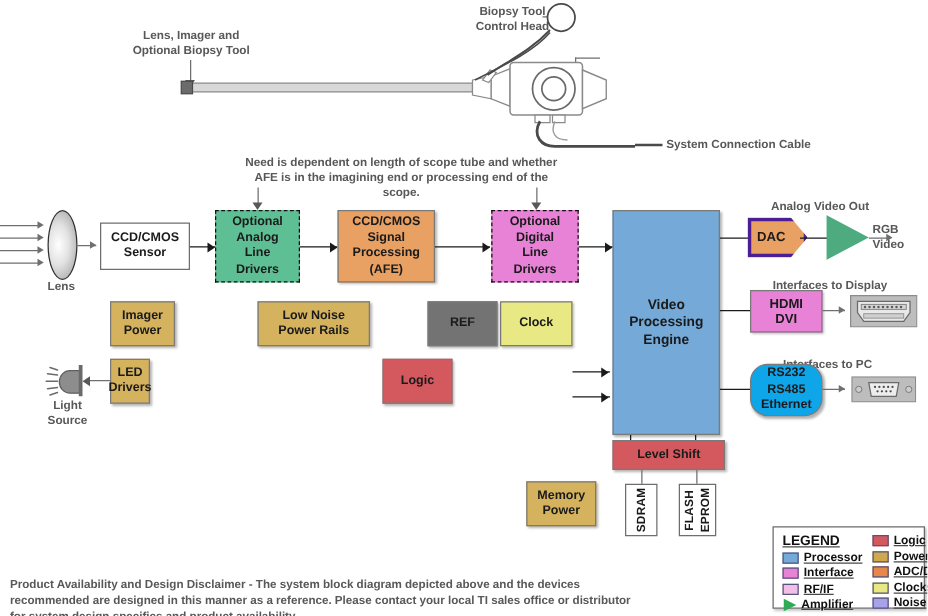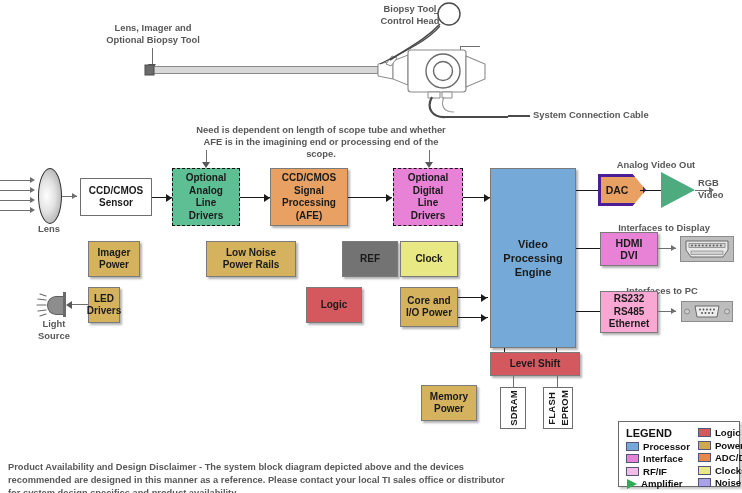--- a/index.html
+++ b/index.html
@@ -168,21 +168,21 @@
   #legend {
     position: absolute;
     box-sizing: border-box;
     border: 1.2px solid #6b6b6b;
     background: #ffffff;
     padding: 5px 6px 4px 7px;
     display: flex;
     gap: 8px;
     box-shadow: 1.5px 1.5px 2px rgba(0,0,0,0.22);
   }
-  .legcol { display: flex; flex-direction: column; gap: 1.5px; }
+  .legcol { display: flex; flex-direction: column; gap: 1.5px; text-decoration: underline; }
   .legrow {
     display: flex;
     align-items: center;
     gap: 4px;
     font-size: 9.6px;
     font-weight: bold;
     color: #111;
     height: 12px;
   }
   .legtitle {
@@ -337,22 +337,20 @@
   <div class="blk" style="left:306px; top:241px; width:56px; height:36px; background:#737373;margin-left:36px;">REF</div>
 
   <div class="blk" style="left:400px; top:241px; width:58px; height:36px; background:#e8e884;">Clock</div>
 
   <div class="blk" style="left:88px; top:287px; width:32px; height:36px; background:#d4b25e; white-space:pre-line;">LED
 Drivers</div>
 
 
   <div class="blk" style="left:306px; top:287px; width:56px; height:36px; background:#d4595e;">Logic</div>
 
-  <div class="blk" style="left:400px; top:287px; width:58px; height:40px; background:#d4b25e; white-space:pre-line;">Core and
-I/O Power</div>
 
   <div class="hline" style="left:458px; top:297px; width:30px;"></div>
   <div class="arrowR" style="left:481px; top:293.5px;"></div>
   <div class="hline" style="left:458px; top:317px; width:30px;"></div>
   <div class="arrowR" style="left:481px; top:313.5px;"></div>
 
   <div class="ledbody" style="left:47px; top:296px; width:16px; height:17px;"></div>
   <div class="ledstem" style="left:63px; top:292px; width:3px; height:25px;"></div>
   <svg class="abs" style="left:34px; top:292px;" width="16" height="26" viewBox="0 0 16 26">
     <g stroke="#6a6a6a" stroke-width="1.2" stroke-linecap="round">
@@ -400,21 +398,21 @@
         <circle cx="30" cy="9.5" r="1"></circle>
       <circle cx="33.6" cy="9.5" r="1"></circle>
         <circle cx="37.2" cy="9.5" r="1"></circle>
       <circle cx="40.8" cy="9.5" r="1"></circle>
     </g>
     <rect x="11" y="15" width="32" height="3.5" fill="#d0d0d0" stroke="#8a8a8a" stroke-width="0.7"></rect>
   </svg>
 
   <div class="lbl" style="left:607px; top:285px; width:110px;">Interfaces to PC</div>
   <div class="hline" style="left:576px; top:311px; width:25px;"></div>
-  <div class="blk" style="left:600px; top:291px; width:58px; height:42px; background:#f9a8d4; white-space:pre-line;">RS232
+  <div class="blk" style="left:600px; top:291px; width:58px; height:42px; background:#0ea5e9; white-space:pre-line;border-radius:14px;">RS232
 RS485
 Ethernet</div>
   <div class="hline thin" style="left:658px; top:311px; width:18px;"></div>
   <div class="arrowR thin2" style="left:671px; top:308px;"></div>
 
   <svg class="connbox" style="left:681px; top:301px;" width="52" height="21" viewBox="0 0 52 21">
     <rect x="0.5" y="0.5" width="51" height="20" fill="#bdbdbd" stroke="#8c8c8c" stroke-width="1"></rect>
     <circle cx="6" cy="10.5" r="2.5" fill="#cccccc" stroke="#7a7a7a" stroke-width="0.8"></circle>
     <circle cx="46" cy="10.5" r="2.5" fill="#cccccc" stroke="#7a7a7a" stroke-width="0.8"></circle>
     <path d="M14 5 L38 5 L36 16 L16 16 Z" fill="#ededed" stroke="#6a6a6a" stroke-width="1"></path>

